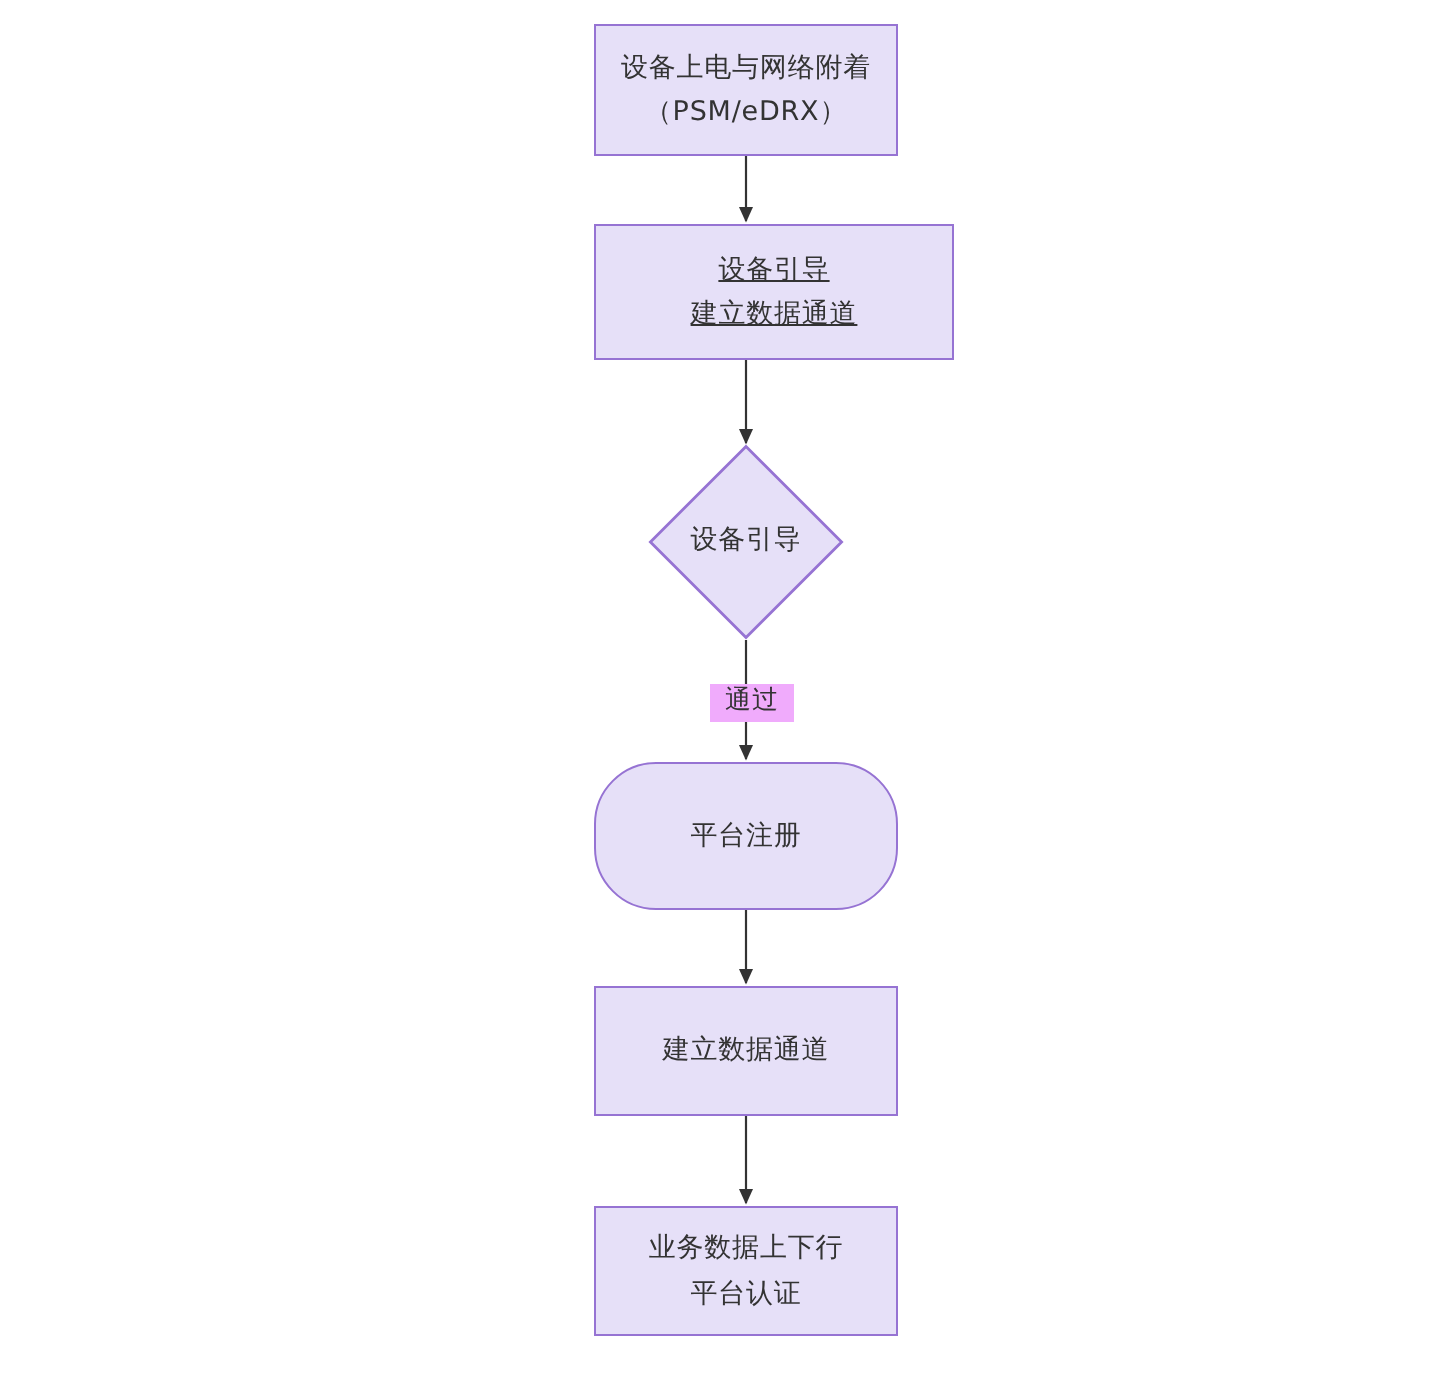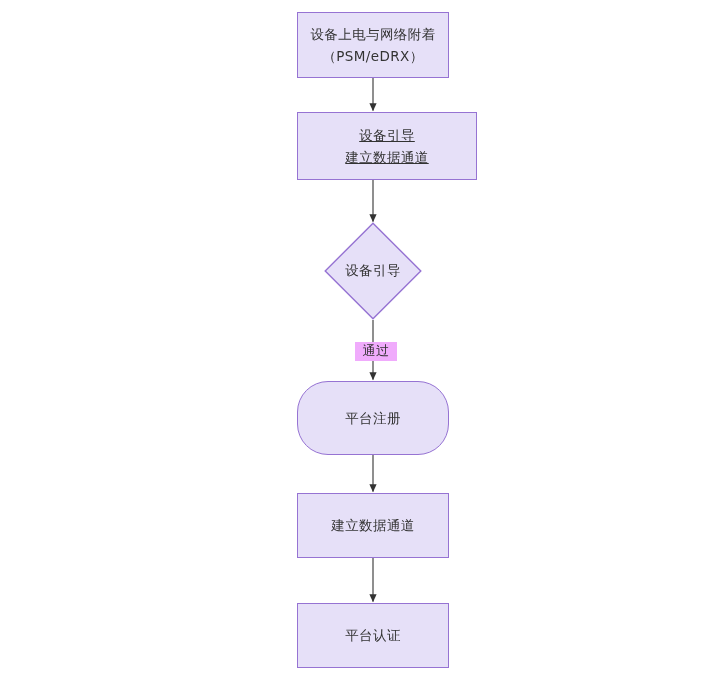--- a/index.html
+++ b/index.html
@@ -120,14 +120,15 @@
 
 <div class="node" style="left:297px; top:381px; width:152px; height:74px;border-radius:31px;">
   <span>平台注册</span>
 </div>
 
 <div class="node" style="left:297px; top:493px; width:152px; height:65px;">
   <span>建立数据通道</span>
 </div>
 
 <div class="node" style="left:297px; top:603px; width:152px; height:65px;">
+  <span>业务数据上下行</span>
   <span class="line2">平台认证</span>
 </div>
 
 </body></html>

